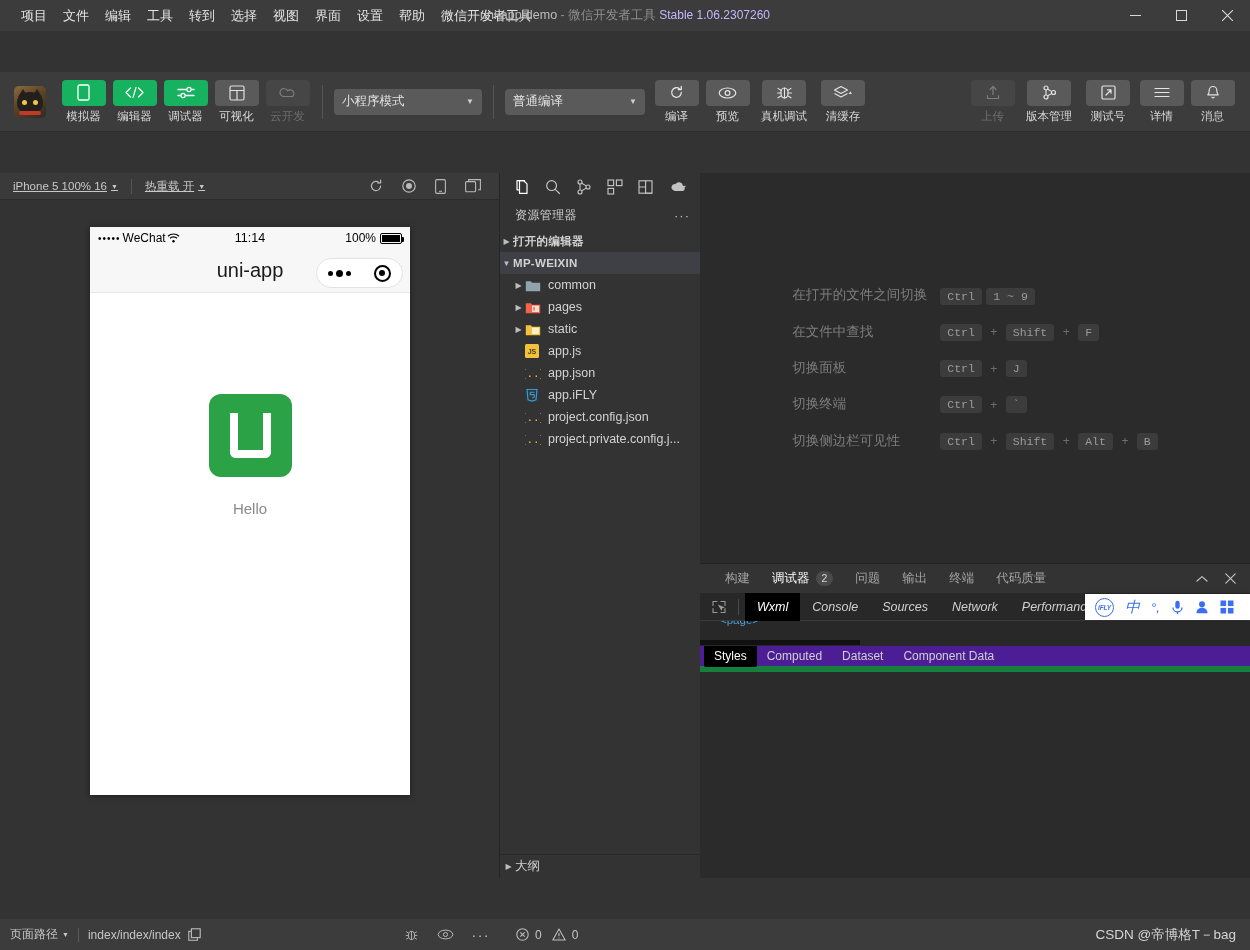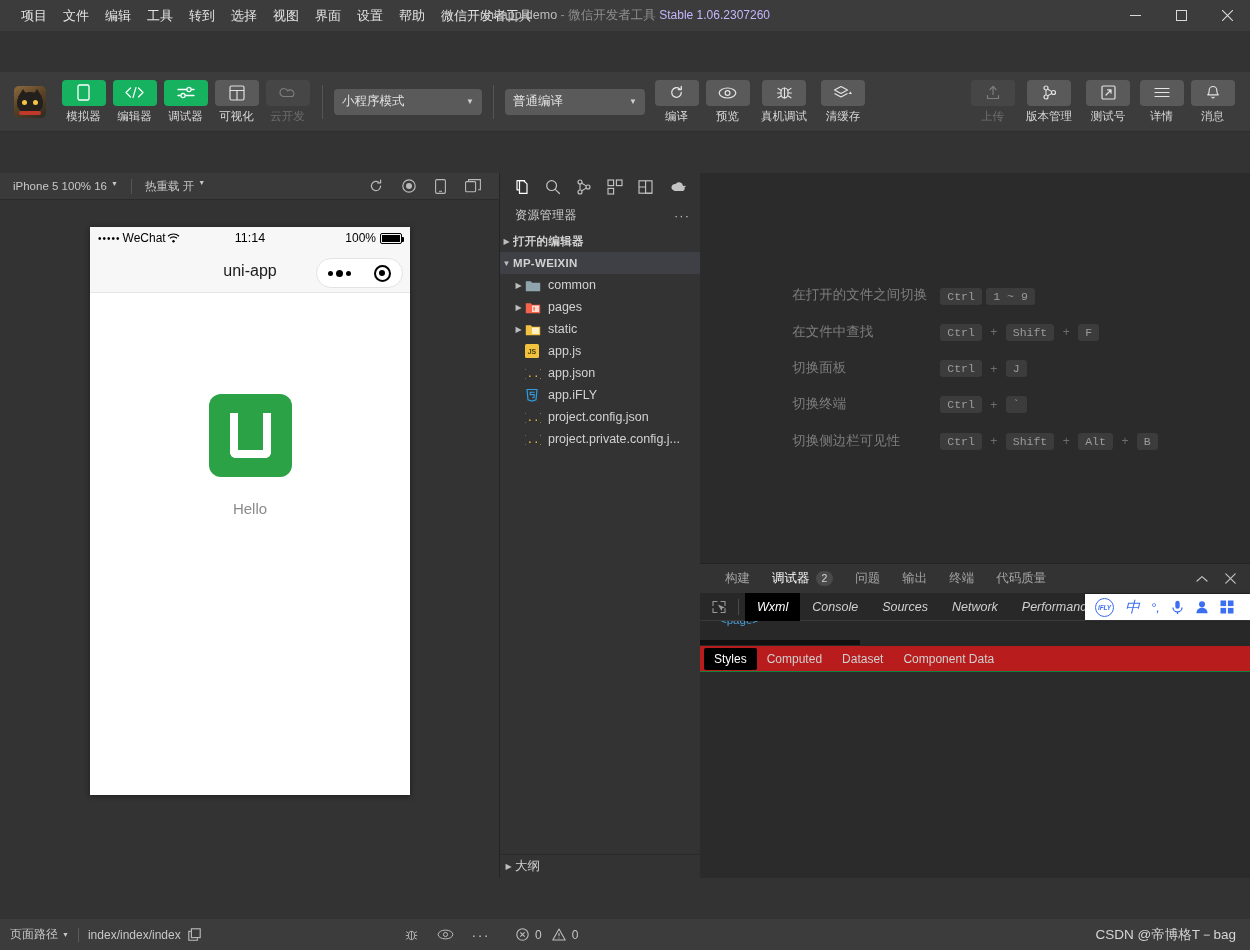--- a/index.html
+++ b/index.html
@@ -103,21 +103,21 @@
   
   .sim-pane {
     width: 500px; min-width:500px; background: #333333;
     display: flex; flex-direction: column; border-right: 1px solid #252525;
   }
   .sim-bar {
     height: 27px; min-height:27px; background: #3a3a3a;
     display: flex; align-items: center; padding: 0 10px;
     border-bottom: 1px solid #2b2b2b; font-size: 11.5px; color:#c8c8c8;
   }
-  .sim-chip { display:flex; gap:4px; cursor:default; padding:2px 3px;}
+  .sim-chip { display:flex; align-items:center; gap:4px; cursor:default; padding:2px 3px;text-decoration:underline;}
   .sim-vsep { width:1px;height:15px;background:#555;margin:0 10px;}
   .sim-icos { margin-left:auto; display:flex; gap:19px; padding-right:8px; }
   .sim-stage { flex:1 1 auto; position: relative; }
   .phone {
     position:absolute; left:90px; top:27px;
     width:320px; height:568px; background:#fff;
     box-shadow: 0 1px 6px rgba(0,0,0,.45);
     display:flex; flex-direction:column; overflow:hidden;
   }
   .ph-status {
@@ -129,21 +129,21 @@
   .ph-carrier{ margin-left:2px; font-size:12px;}
   .ph-time{ position:absolute; left:0; right:0; text-align:center; font-size:12.5px;}
   .ph-right{ margin-left:auto; display:flex; align-items:center; gap:4px; z-index:2;}
   .batt { width:22px;height:11px;border:1px solid #000;border-radius:2px;position:relative;}
   .batt i{position:absolute;inset:1px;background:#000;display:block;}
   .batt::after{content:"";position:absolute;right:-3px;top:3px;width:2px;height:5px;background:#000;border-radius:0 1px 1px 0;}
   .ph-nav {
     height:44px; background:#f7f7f7; display:flex; align-items:center;
     justify-content:center; position:relative; border-bottom:1px solid #e6e6e6;
   }
-  .ph-nav .t { font-size:16px; color:#1a1a1a; }
+  .ph-nav .t { font-size:20px; color:#1a1a1a; }
   .capsule {
     position:absolute; right:7px; top:9px; width:87px; height:30px;
     border-radius:16px; border:1px solid #e3e3e3; background:#fff;
     display:flex; align-items:center; justify-content:space-around;
   }
   .cap-dots { display:flex; gap:3px; align-items:center; }
   .cap-dots s { width:5px;height:5px;border-radius:50%;background:#000;display:block;}
   .cap-dots s.big{width:7px;height:7px;}
   .cap-circ{ width:17px;height:17px;border-radius:50%;border:2px solid #000;display:flex;align-items:center;justify-content:center;}
   .cap-circ i{width:6px;height:6px;border-radius:50%;background:#000;display:block;}
@@ -243,22 +243,22 @@
     display:flex;align-items:center;justify-content:center;
     font-size:6.5px;font-weight:bold;letter-spacing:-.2px;
   }
 
   .dom-row { height:18px; background:#282828; color:#4a9ed8; font-size:11.5px; padding-left:20px; overflow:hidden;}
   .dom-row span{ position:relative; top:-7px; }
   .dom-scroll { height:7px; background:#282828; position:relative;}
   .dom-scroll i{ position:absolute; left:0; top:1px; height:5px; width:160px; background:#111; display:block;}
 
   .styles-tabs {
-    height:26px; min-height:26px; background:#b91c1c; display:flex; align-items:center;
-    padding-left:4px; border-bottom:1px solid #15803d;
+    height:26px; min-height:26px; background:#4c1d95; display:flex; align-items:center;
+    padding-left:4px; border-bottom:6px solid #15803d;
   }
   .stab { font-size:12px; color:#d0d0d0; padding:0 10px; height:22px; display:flex; align-items:center; border-radius:2px; cursor:default;}
   .stab.active{ background:#000; color:#fff; }
   .filter-row {
     height:24px; min-height:24px; display:flex; align-items:center;
     background:#2b2b2b; border-bottom:1px solid #3a3a3a;
   }
   .filter-in {
     flex:1 1 auto; background:transparent; border:none; outline:none;
     color:#cfcfcf; font-size:12px; padding-left:8px;

